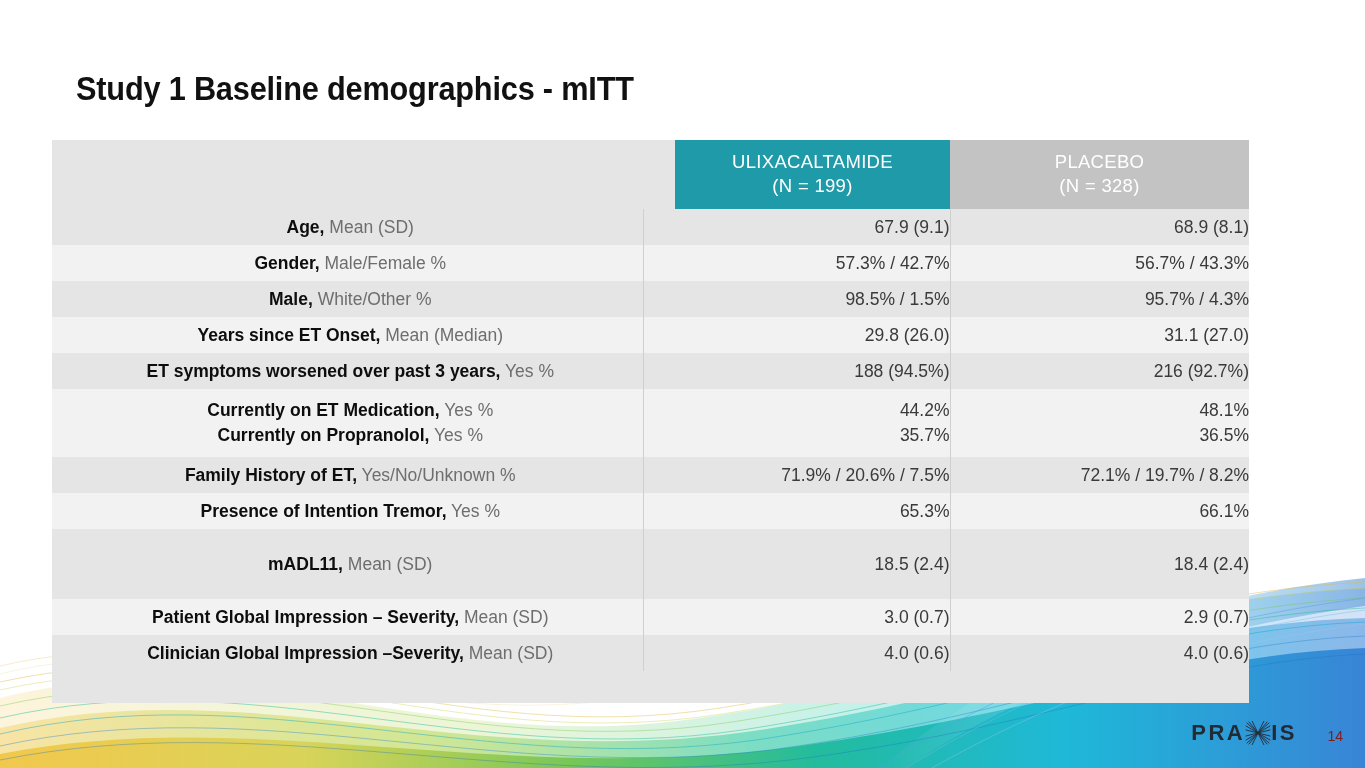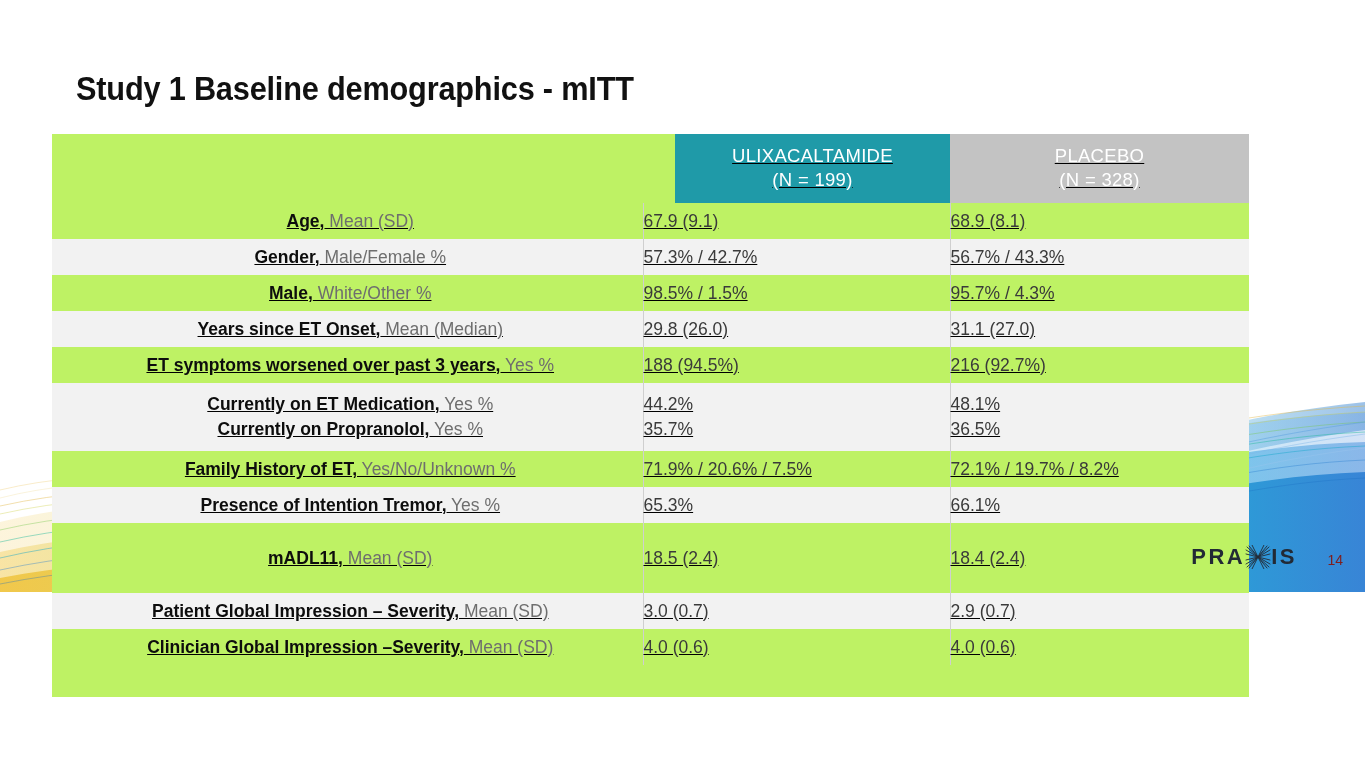--- a/index.html
+++ b/index.html
@@ -2,41 +2,40 @@
 <html><head>
 <meta charset="utf-8">
 <style>
   * { margin:0; padding:0; box-sizing:border-box; }
   html,body {
     width:1365px; height:768px;
     background:#ffffff;
     font-family:"Liberation Sans", sans-serif;
     overflow:hidden;
   }
-  #slide { position:relative; width:1365px; height:592px; background:#fff; }
+  #slide { position:relative; width:1365px; height:768px; background:#fff; }
 
   
   .wave-layer { position:absolute; left:0; bottom:0; width:1365px; height:190px; pointer-events:none; }
 
   
   .slide-title {
     position:absolute; left:76px; top:70px;
     font-size:33px; font-weight:bold; color:#111111;
     letter-spacing:-0.2px;
     font-family:"Liberation Sans", sans-serif;
     transform:scaleX(0.93); transform-origin:left center;
     white-space:nowrap;
   }
 
   
   .card {
-    position:absolute; left:52px; top:134px;
+    position:absolute; left:52px; top:140px;
     width:1197px; height:563px;
-    background:#bef264;
-    text-decoration:underline;
+    background:#e5e5e5;
   }
 
   
   table.demo {
     border-collapse:collapse;
     width:1197px;
     table-layout:fixed;
   }
   col.c-label { width:591px; }
   col.c-act   { width:307px; }
@@ -57,21 +56,21 @@
 
   
   tbody td { border:none; padding:0; }
   td.lbl {
     text-align:center; padding:0 10px 0 16px;
     font-size:17.5px; color:#6e6e6e; line-height:1.42;
     white-space:nowrap;
   }
   td.lbl b { color:#0d0d0d; font-weight:bold; }
   td.val {
-    text-align:left; font-size:17.5px; color:#3a3a3a; line-height:1.42;
+    text-align:right; font-size:17.5px; color:#3a3a3a; line-height:1.42;
   }
   td.val.act { border-left:1px solid #cfcfcf; border-right:1px solid #cfcfcf; }
 
   tr.stripe td.lbl, tr.stripe td.val { background:#f2f2f2; }
   tr.stripe td.lbl { position:relative; }
 
   .rowpad-std td { height:36px; }
   .rowpad-dbl td { height:68px; }
   .rowpad-tall td { height:70px; }
 

